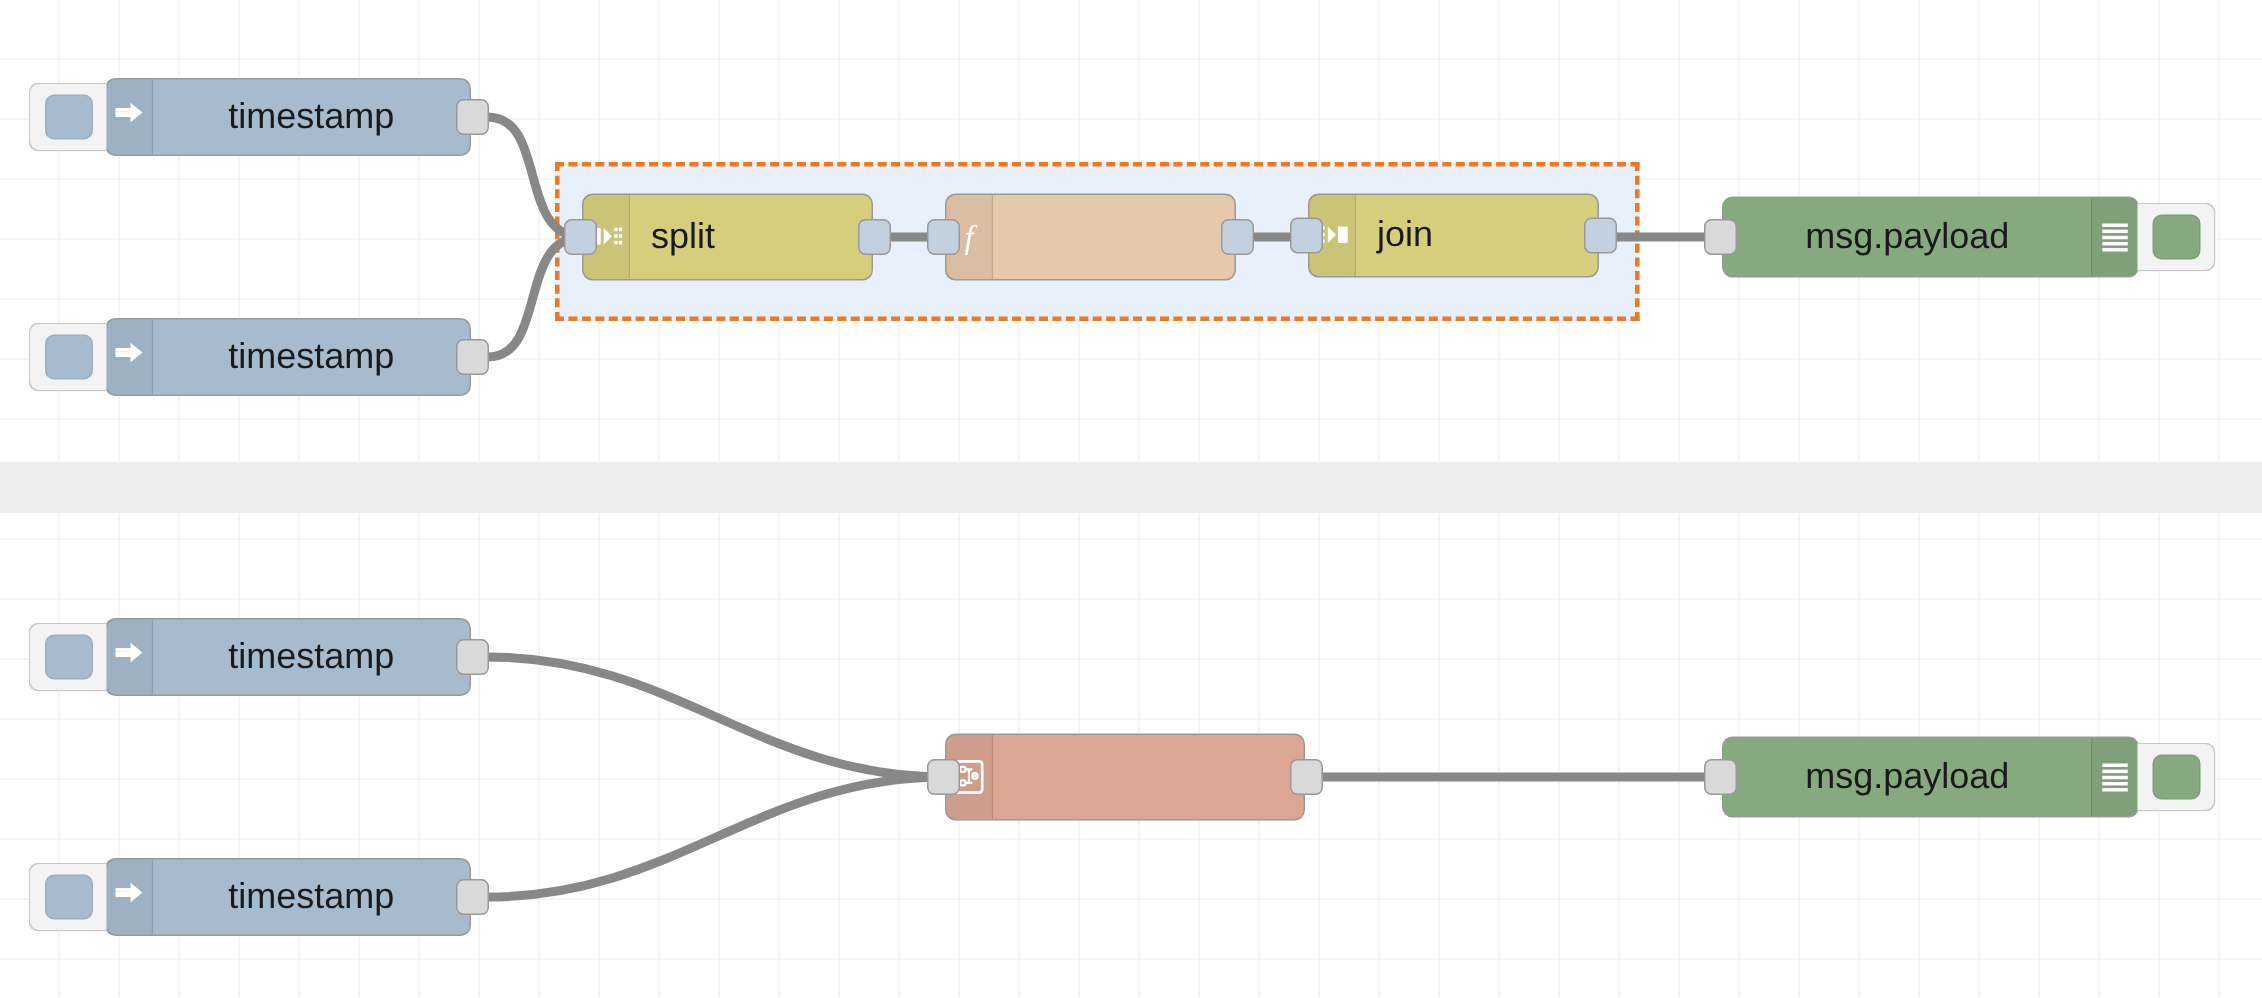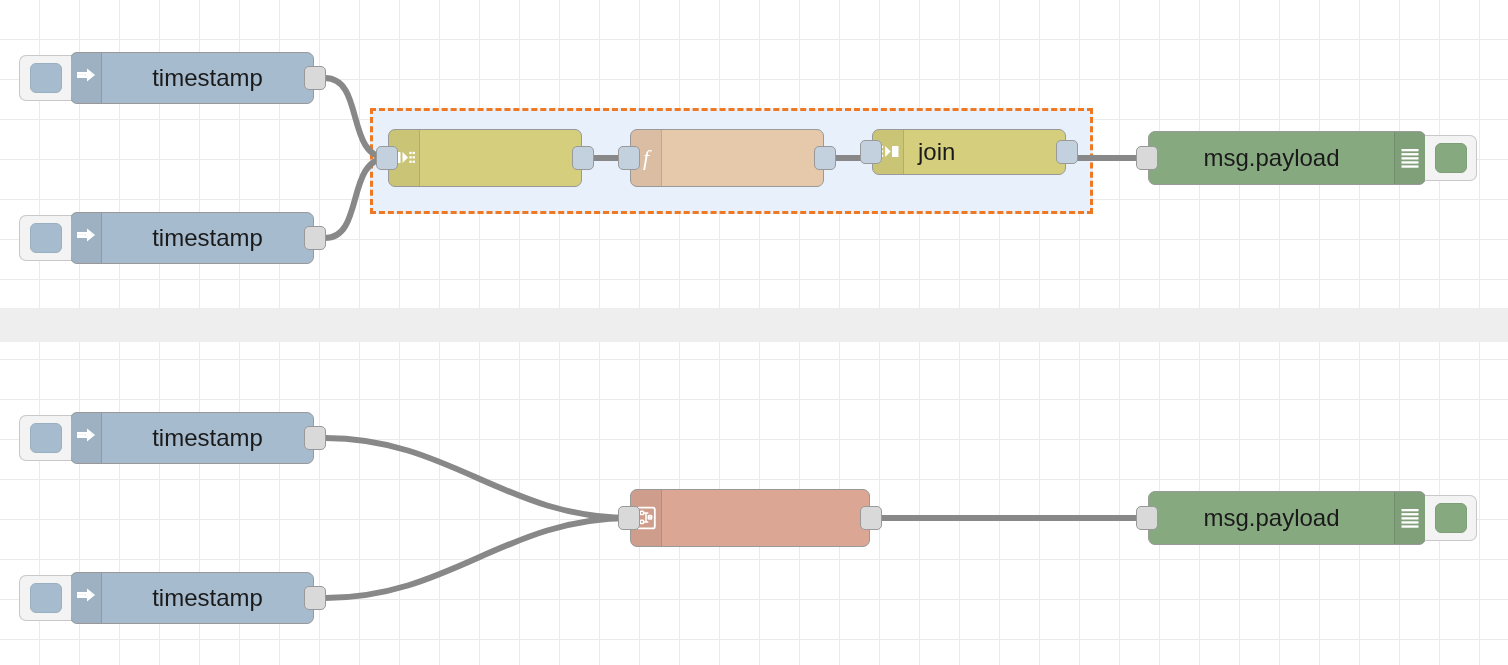--- a/index.html
+++ b/index.html
@@ -206,34 +206,35 @@
             <rect x="1" y="7" width="6.5" height="11" fill="#ffffff" rx="0.6"></rect>
             <path d="M9.5 7 L15 12.5 L9.5 18 Z" fill="#ffffff"></path>
             <rect x="16.4" y="6.8" width="2.3" height="2.3" fill="#ffffff"></rect>
             <rect x="19.599999999999998" y="6.8" width="2.3" height="2.3" fill="#ffffff"></rect>
             <rect x="16.4" y="11.2" width="2.3" height="2.3" fill="#ffffff"></rect>
             <rect x="19.599999999999998" y="11.2" width="2.3" height="2.3" fill="#ffffff"></rect>
             <rect x="16.4" y="15.600000000000001" width="2.3" height="2.3" fill="#ffffff"></rect>
             <rect x="19.599999999999998" y="15.600000000000001" width="2.3" height="2.3" fill="#ffffff"></rect>
           </svg>
         </div>
+        <div class="label left">split</div>
         <div class="port in selected" style="background: rgb(195, 208, 222);"></div>
         <div class="port out selected" style="background: rgb(195, 208, 222);"></div>
       </div>
       <div class="node" style="left: 630px; top: 129px; width: 194px; height: 58px; background: rgb(230, 200, 171); border-color: rgb(153, 153, 153);">
         <div class="icon-cell">
           <svg class="gly" width="22" height="26" viewBox="0 0 22 26">
             <text x="11" y="20" text-anchor="middle" fill="#ffffff" font-family="&quot;Liberation Serif&quot;, serif" font-size="22" font-style="italic">f</text>
           </svg>
         </div>
         <div class="label left"></div>
         <div class="port in selected" style="background: rgb(195, 208, 222);"></div>
         <div class="port out selected" style="background: rgb(195, 208, 222);"></div>
       </div>
-      <div class="node" style="left: 872px; top: 129px; width: 194px; height: 46px; background: rgb(213, 207, 125); border-color: rgb(153, 153, 153);">
+      <div class="node" style="left: 872px; top: 129px; width: 194px; height: 56px; background: rgb(213, 207, 125); border-color: rgb(153, 153, 153);">
         <div class="icon-cell">
           <svg class="gly" width="22" height="26" viewBox="0 0 22 26">
             <rect x="0.6" y="6.8" width="2.3" height="2.3" fill="#ffffff"></rect>
             <rect x="3.8000000000000003" y="6.8" width="2.3" height="2.3" fill="#ffffff"></rect>
             <rect x="0.6" y="11.2" width="2.3" height="2.3" fill="#ffffff"></rect>
             <rect x="3.8000000000000003" y="11.2" width="2.3" height="2.3" fill="#ffffff"></rect>
             <rect x="0.6" y="15.600000000000001" width="2.3" height="2.3" fill="#ffffff"></rect>
             <rect x="3.8000000000000003" y="15.600000000000001" width="2.3" height="2.3" fill="#ffffff"></rect>
             <path d="M8.2 7 L13.7 12.5 L8.2 18 Z" fill="#ffffff"></path>
             <rect x="15" y="7" width="6.5" height="11" fill="#ffffff" rx="0.6"></rect>

